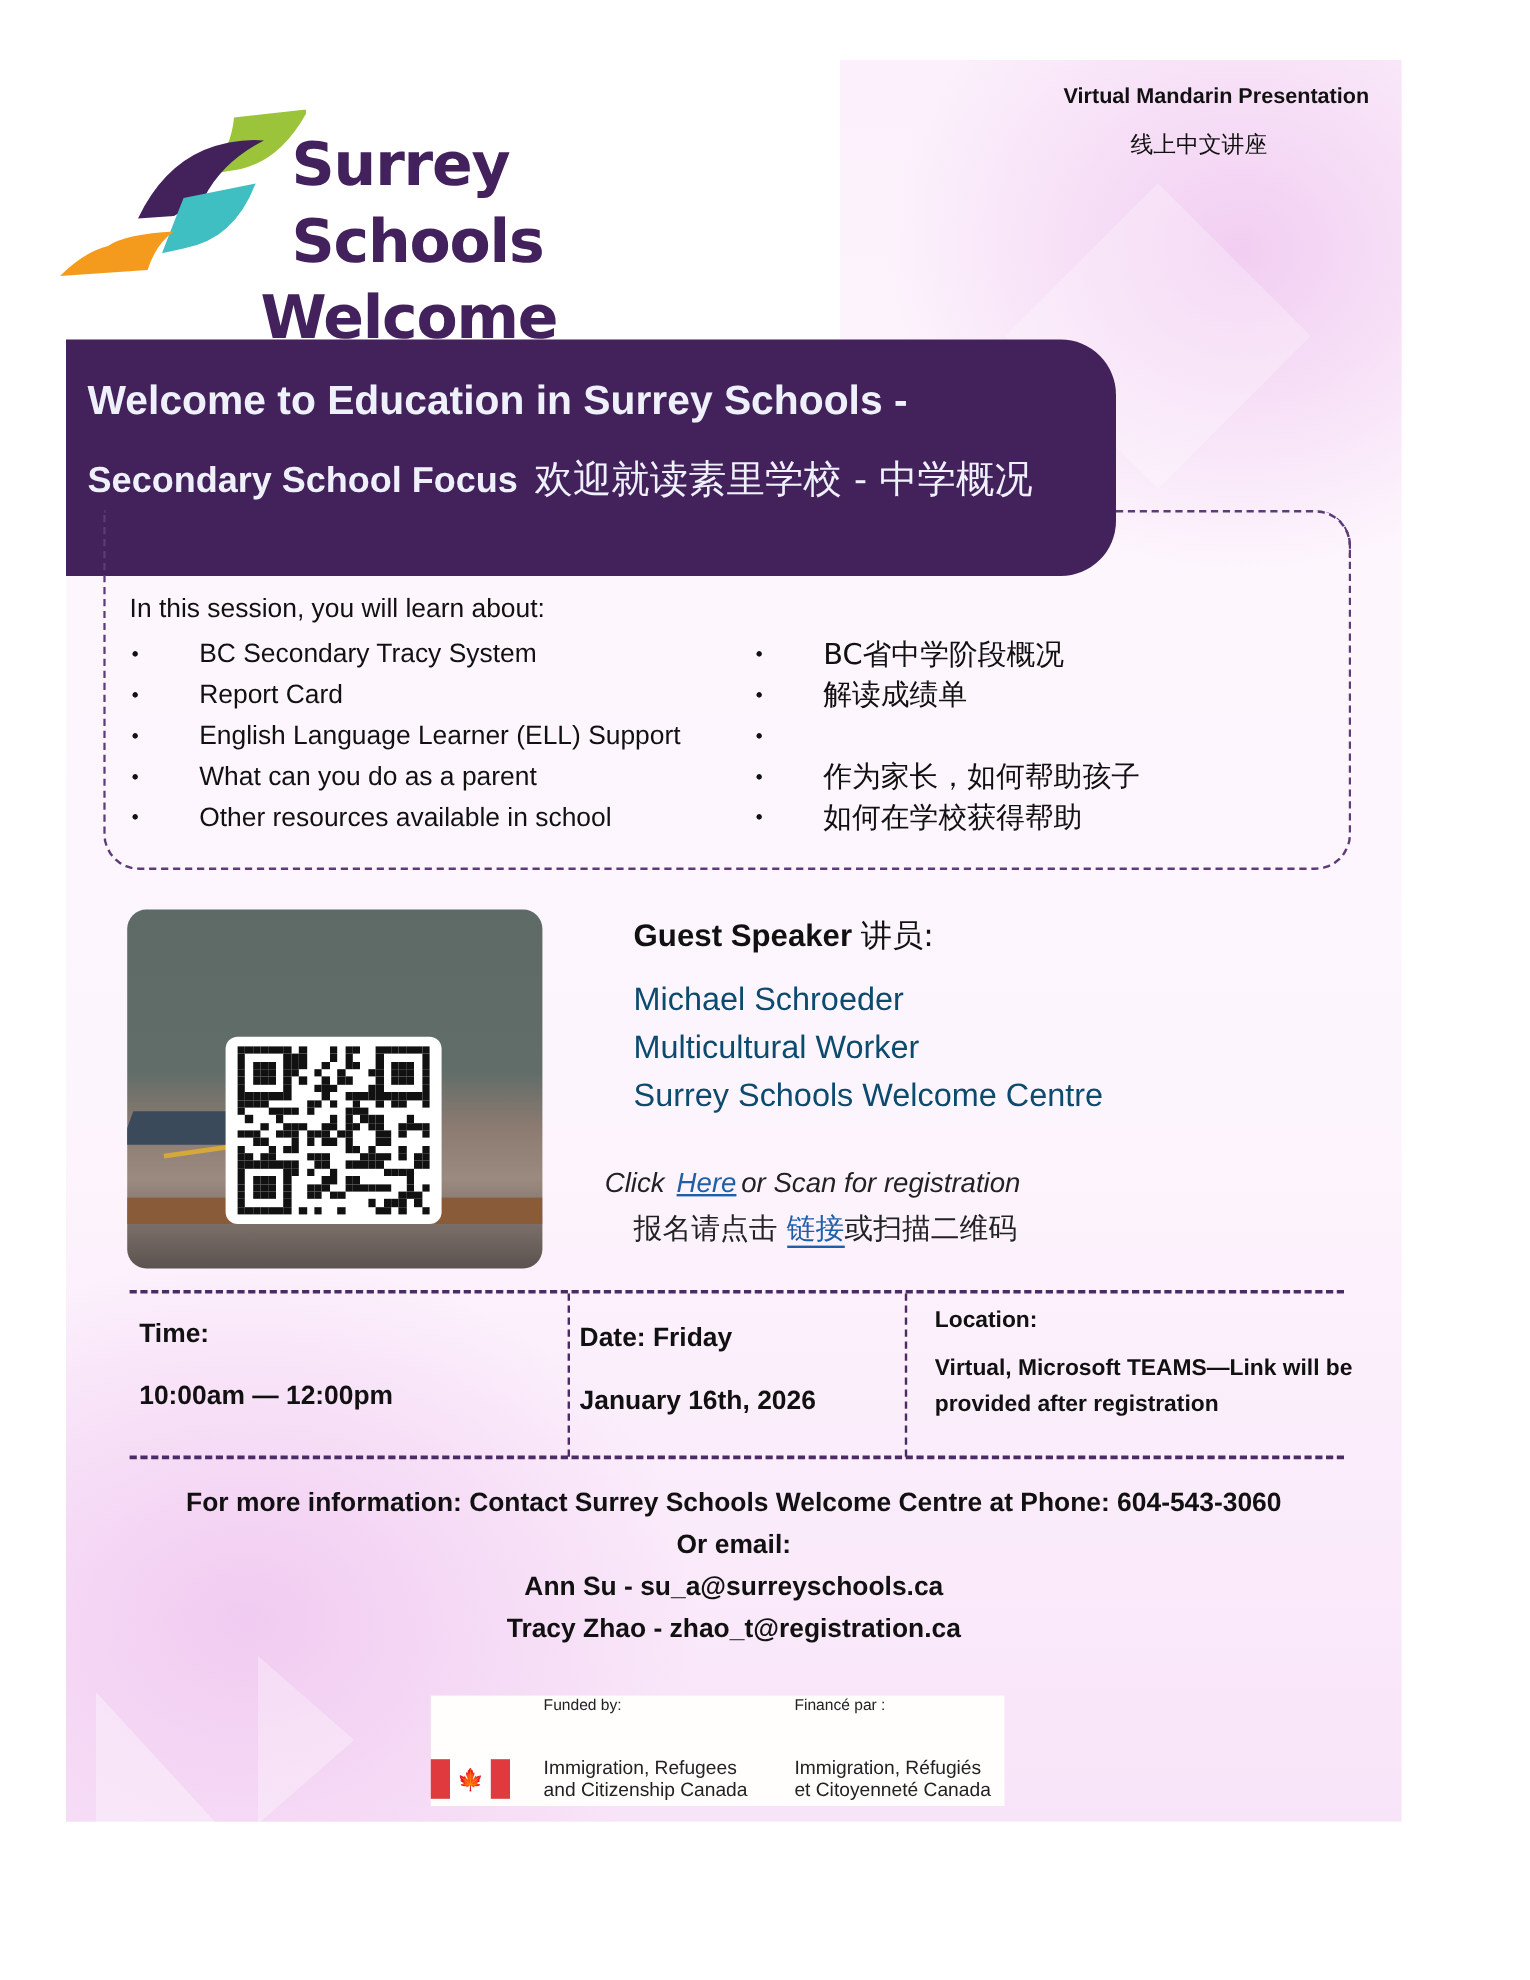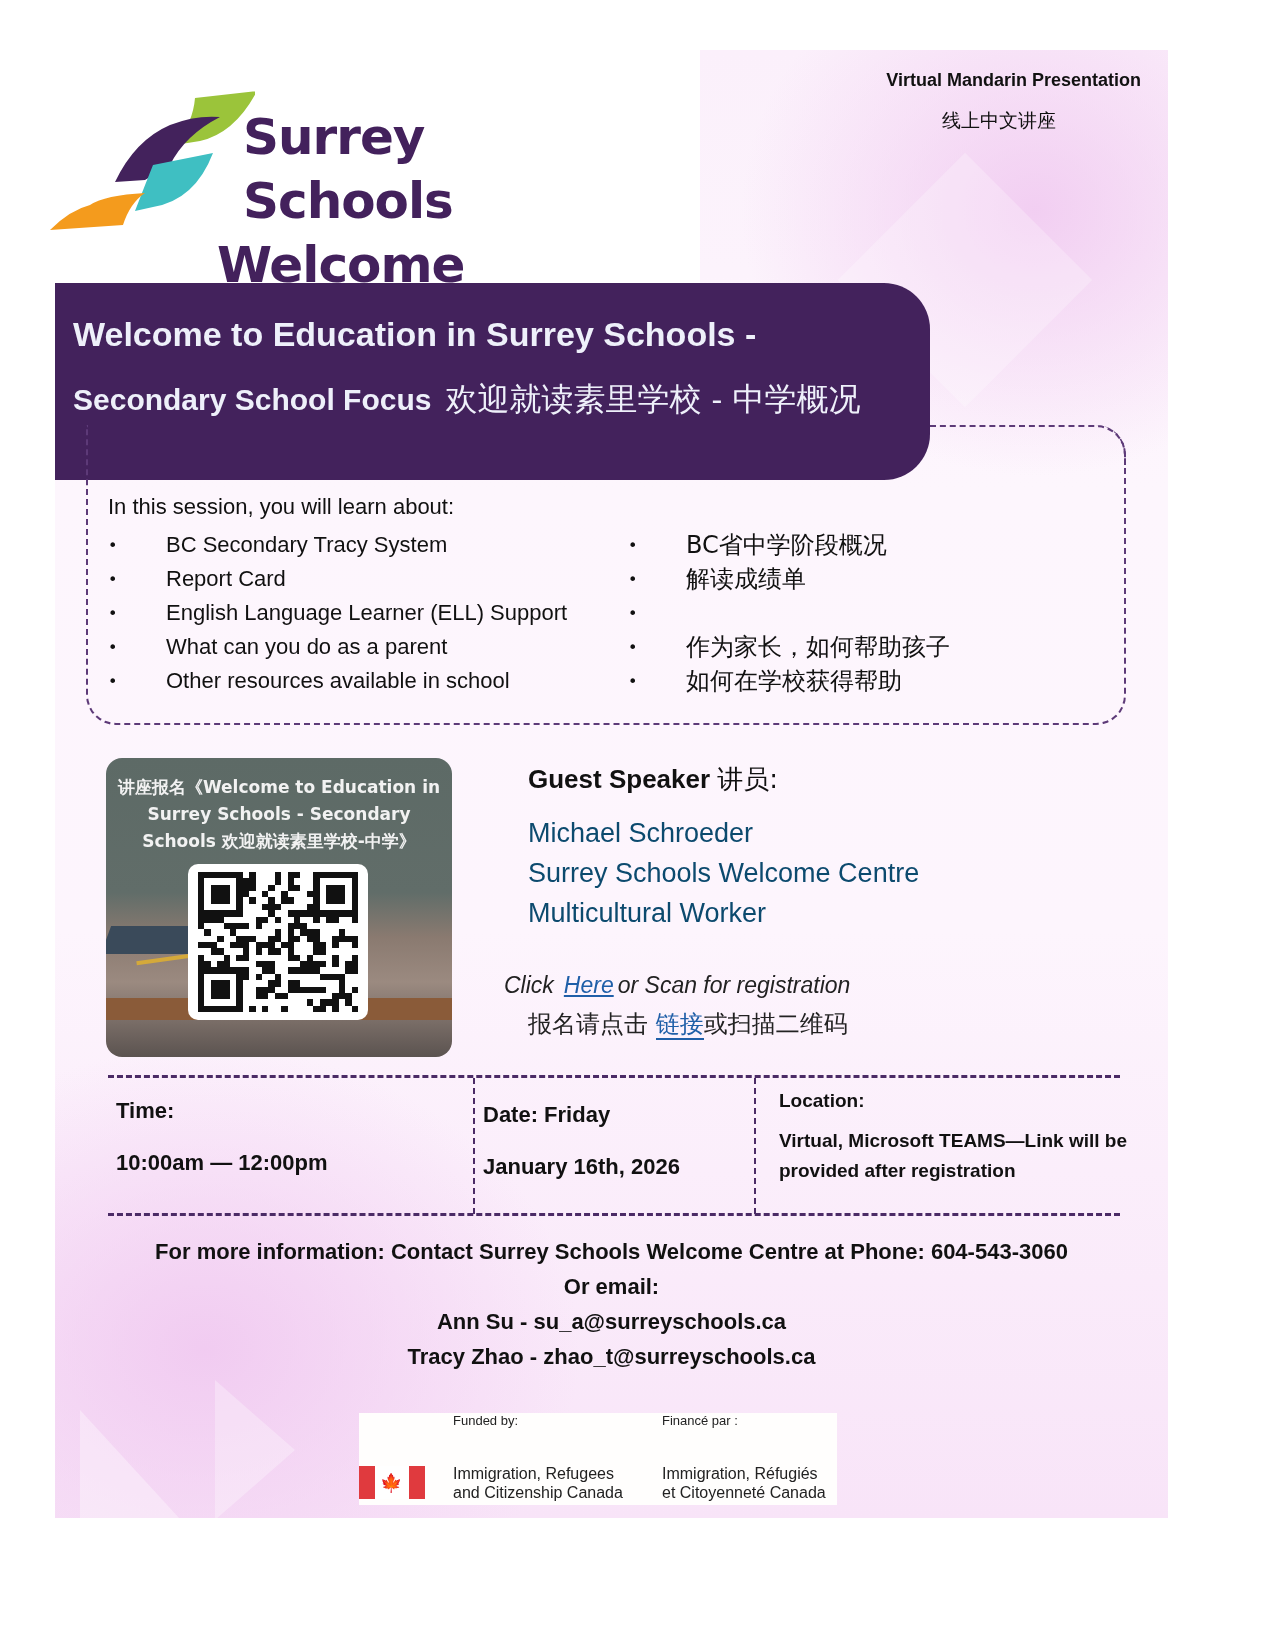--- a/index.html
+++ b/index.html
@@ -174,21 +174,20 @@
   <li>
       <span class="dot">•</span>
       <span class="t">如何在学校获得帮助</span>
     </li>
 </ul>
 
 <div class="qr-card">
   <div class="book"></div>
   <div class="pencil"></div>
   <div class="desk"></div>
-  <div class="qr-title">讲座报名《Welcome to Education in Surrey Schools - Secondary Schools 欢迎就读素里学校-中学》</div>
   <div class="qr-box">
     <div class="qr-grid" id="qr-grid">
         <span style="grid-area: 1 / 1;"></span>
         <span style="grid-area: 1 / 2;"></span>
         <span style="grid-area: 1 / 3;"></span>
         <span style="grid-area: 1 / 4;"></span>
         <span style="grid-area: 1 / 5;"></span>
         <span style="grid-area: 1 / 6;"></span>
         <span style="grid-area: 1 / 7;"></span>
         <span style="background: transparent; grid-area: 1 / 8;"></span>
@@ -738,22 +737,22 @@
   </div>
 </div>
 
 <div class="speaker">
   <div class="speaker-title">
     <span>Guest Speaker</span>
     <span class="cn">讲员:</span>
   </div>
   <div class="speaker-lines">
     <div class="speaker-line">Michael Schroeder</div>
+    <div class="speaker-line">Multicultural Worker</div>
     <div class="speaker-line">Surrey Schools Welcome Centre</div>
-    <div class="speaker-line">Multicultural Worker</div>
   </div>
 </div>
 
 <div class="reg-en">
   <span>Click</span><a href="#">Here</a><span>or Scan for registration</span>
 </div>
 <div class="reg-cn">
   <span>报名请点击</span> <a href="#">链接</a><span>或扫描二维码</span>
 </div>
 
@@ -766,21 +765,21 @@
 <div class="info-text time-value">10:00am  — 12:00pm</div>
 <div class="info-text date-label">Date:  Friday</div>
 <div class="info-text date-value">January 16th, 2026</div>
 <div class="info-text loc-label">Location:</div>
 <div class="info-text loc-value">Virtual, Microsoft TEAMS—Link will be provided after registration</div>
 
 <div class="contact">
   <div class="c-line">For more information: Contact Surrey Schools Welcome Centre at Phone: 604-543-3060</div>
   <div class="c-line">Or email:</div>
   <div class="c-line">Ann Su  - su_a@surreyschools.ca</div>
-  <div class="c-line">Tracy Zhao - zhao_t@surreyschools.ca</div>
+  <div class="c-line">Tracy Zhao - zhao_t@registration.ca</div>
 </div>
 
 <div class="funder">
   <div class="funder-by">Funded by:</div>
   <div class="funder-par">Financé par :</div>
   <div class="flag">
     <div class="r"></div>
       <div class="w">🍁</div>
       <div class="r"></div>
   </div>

